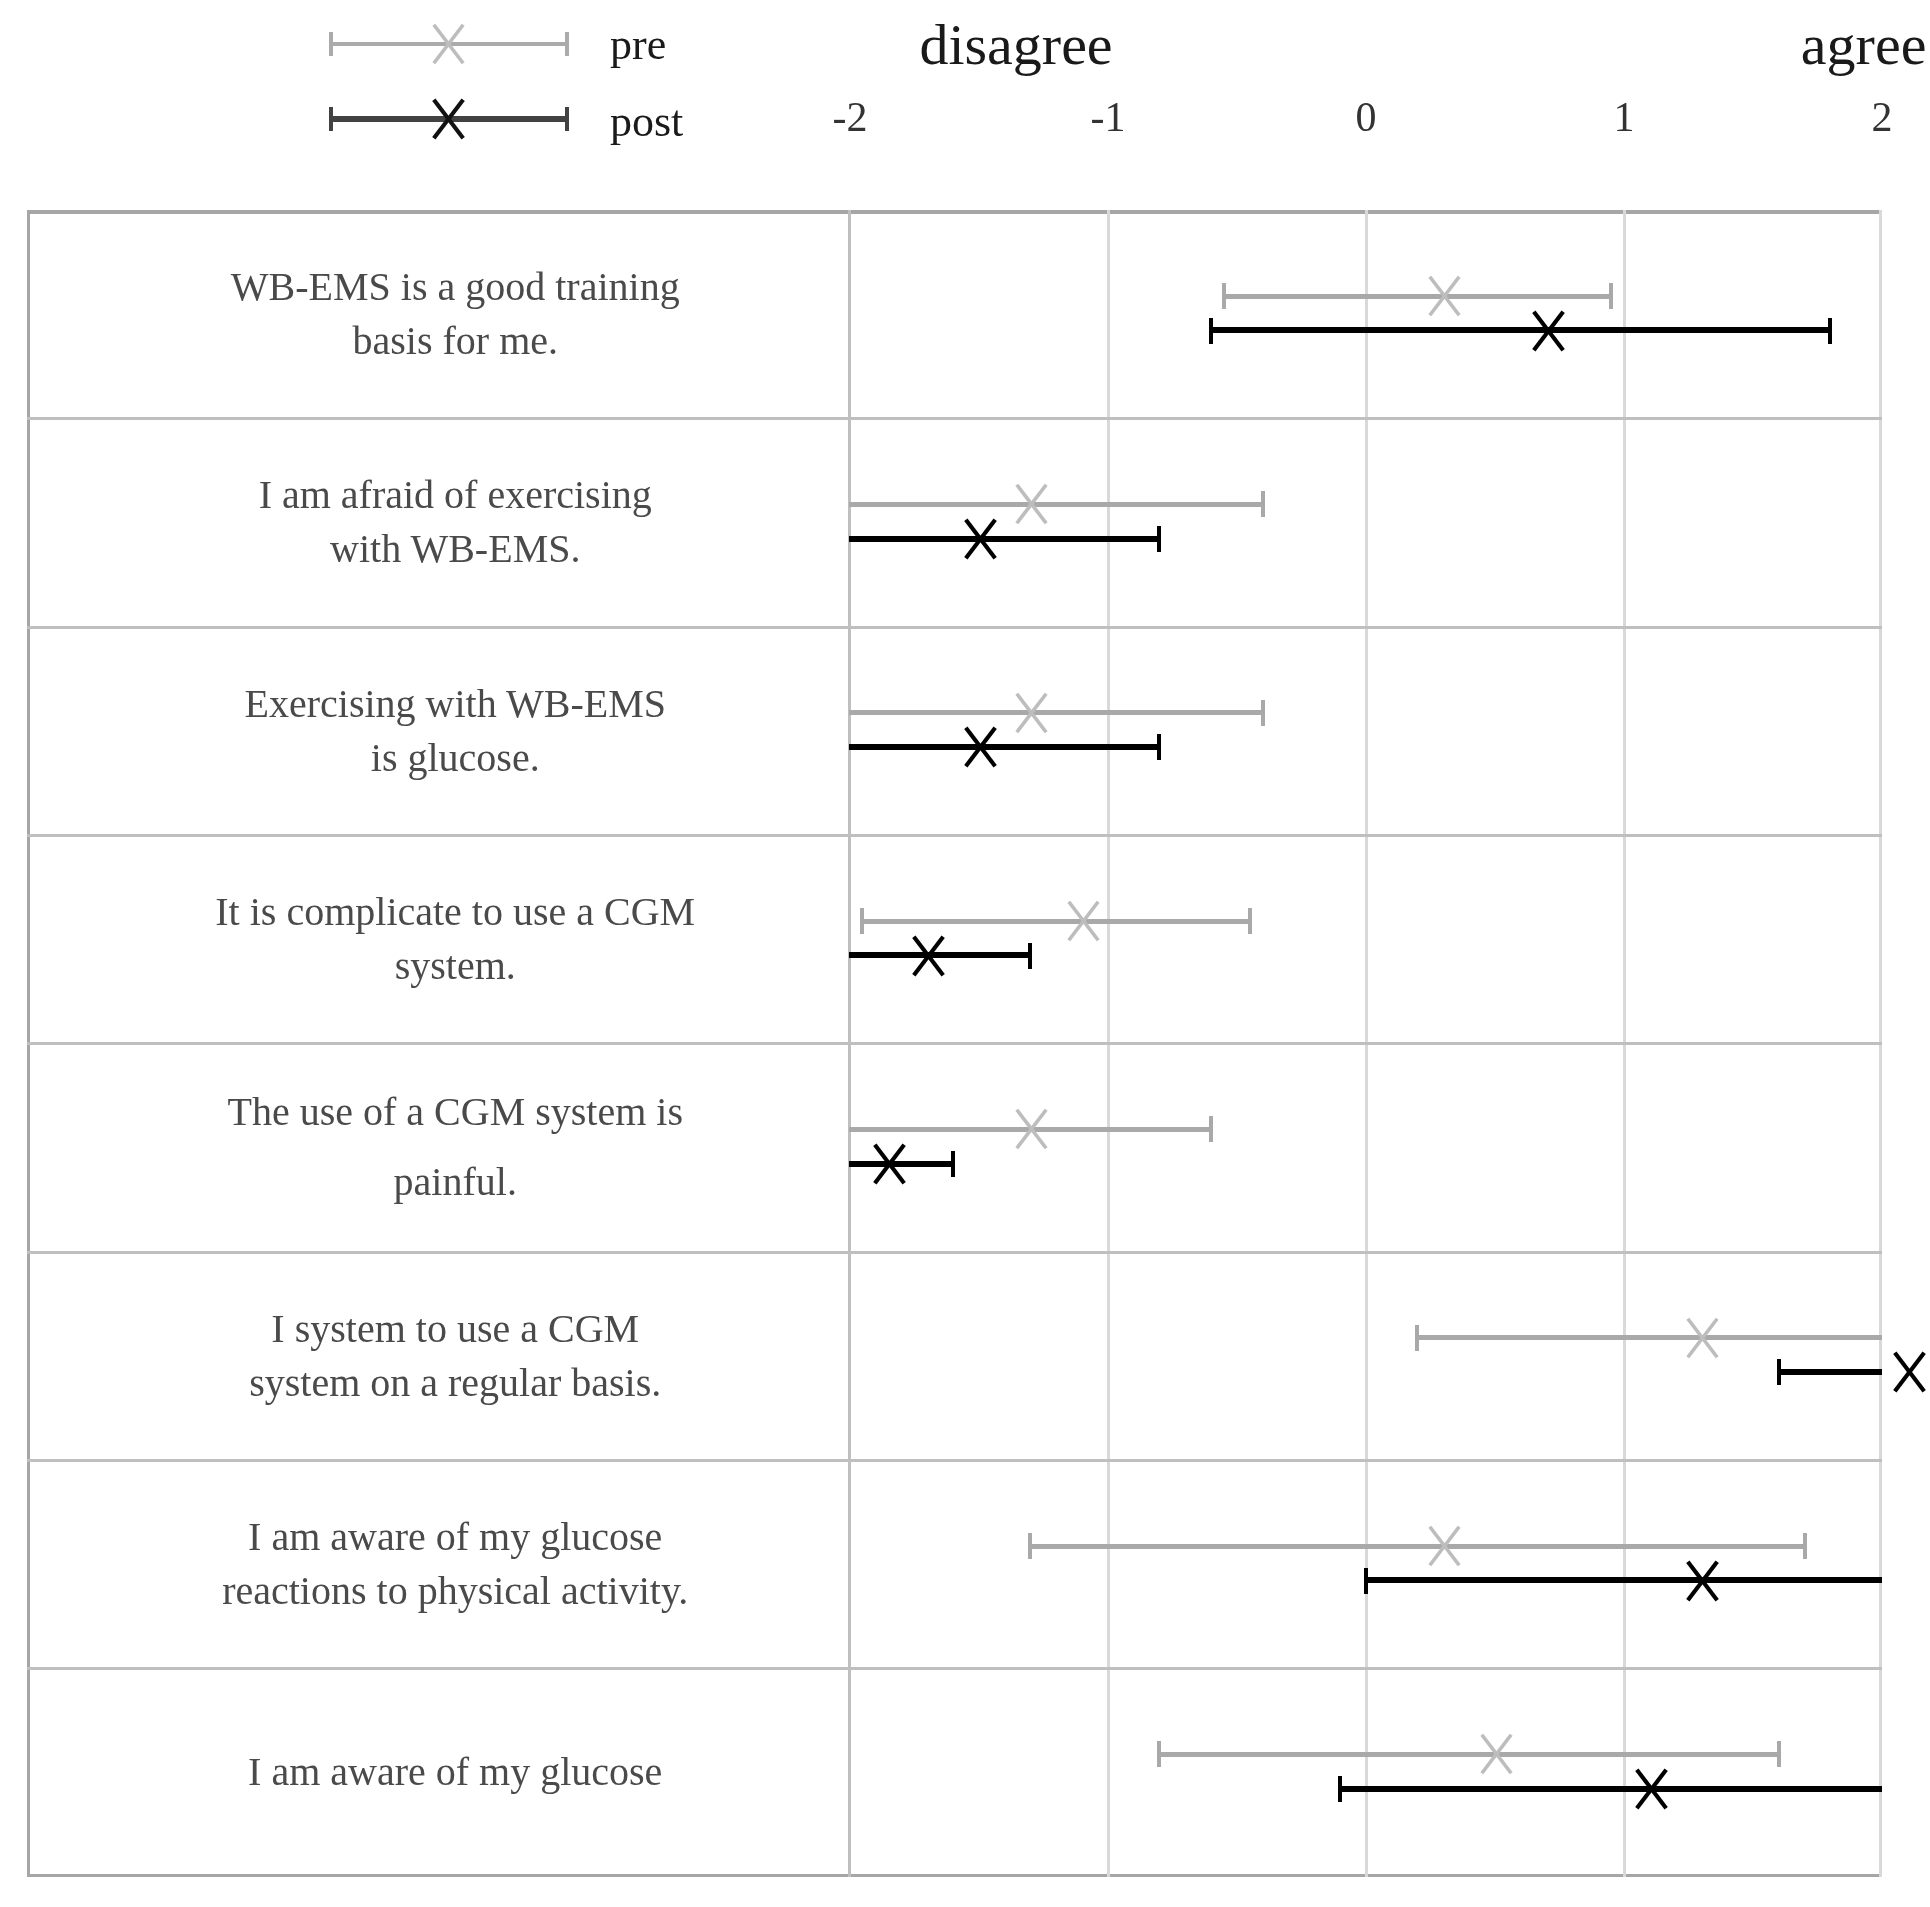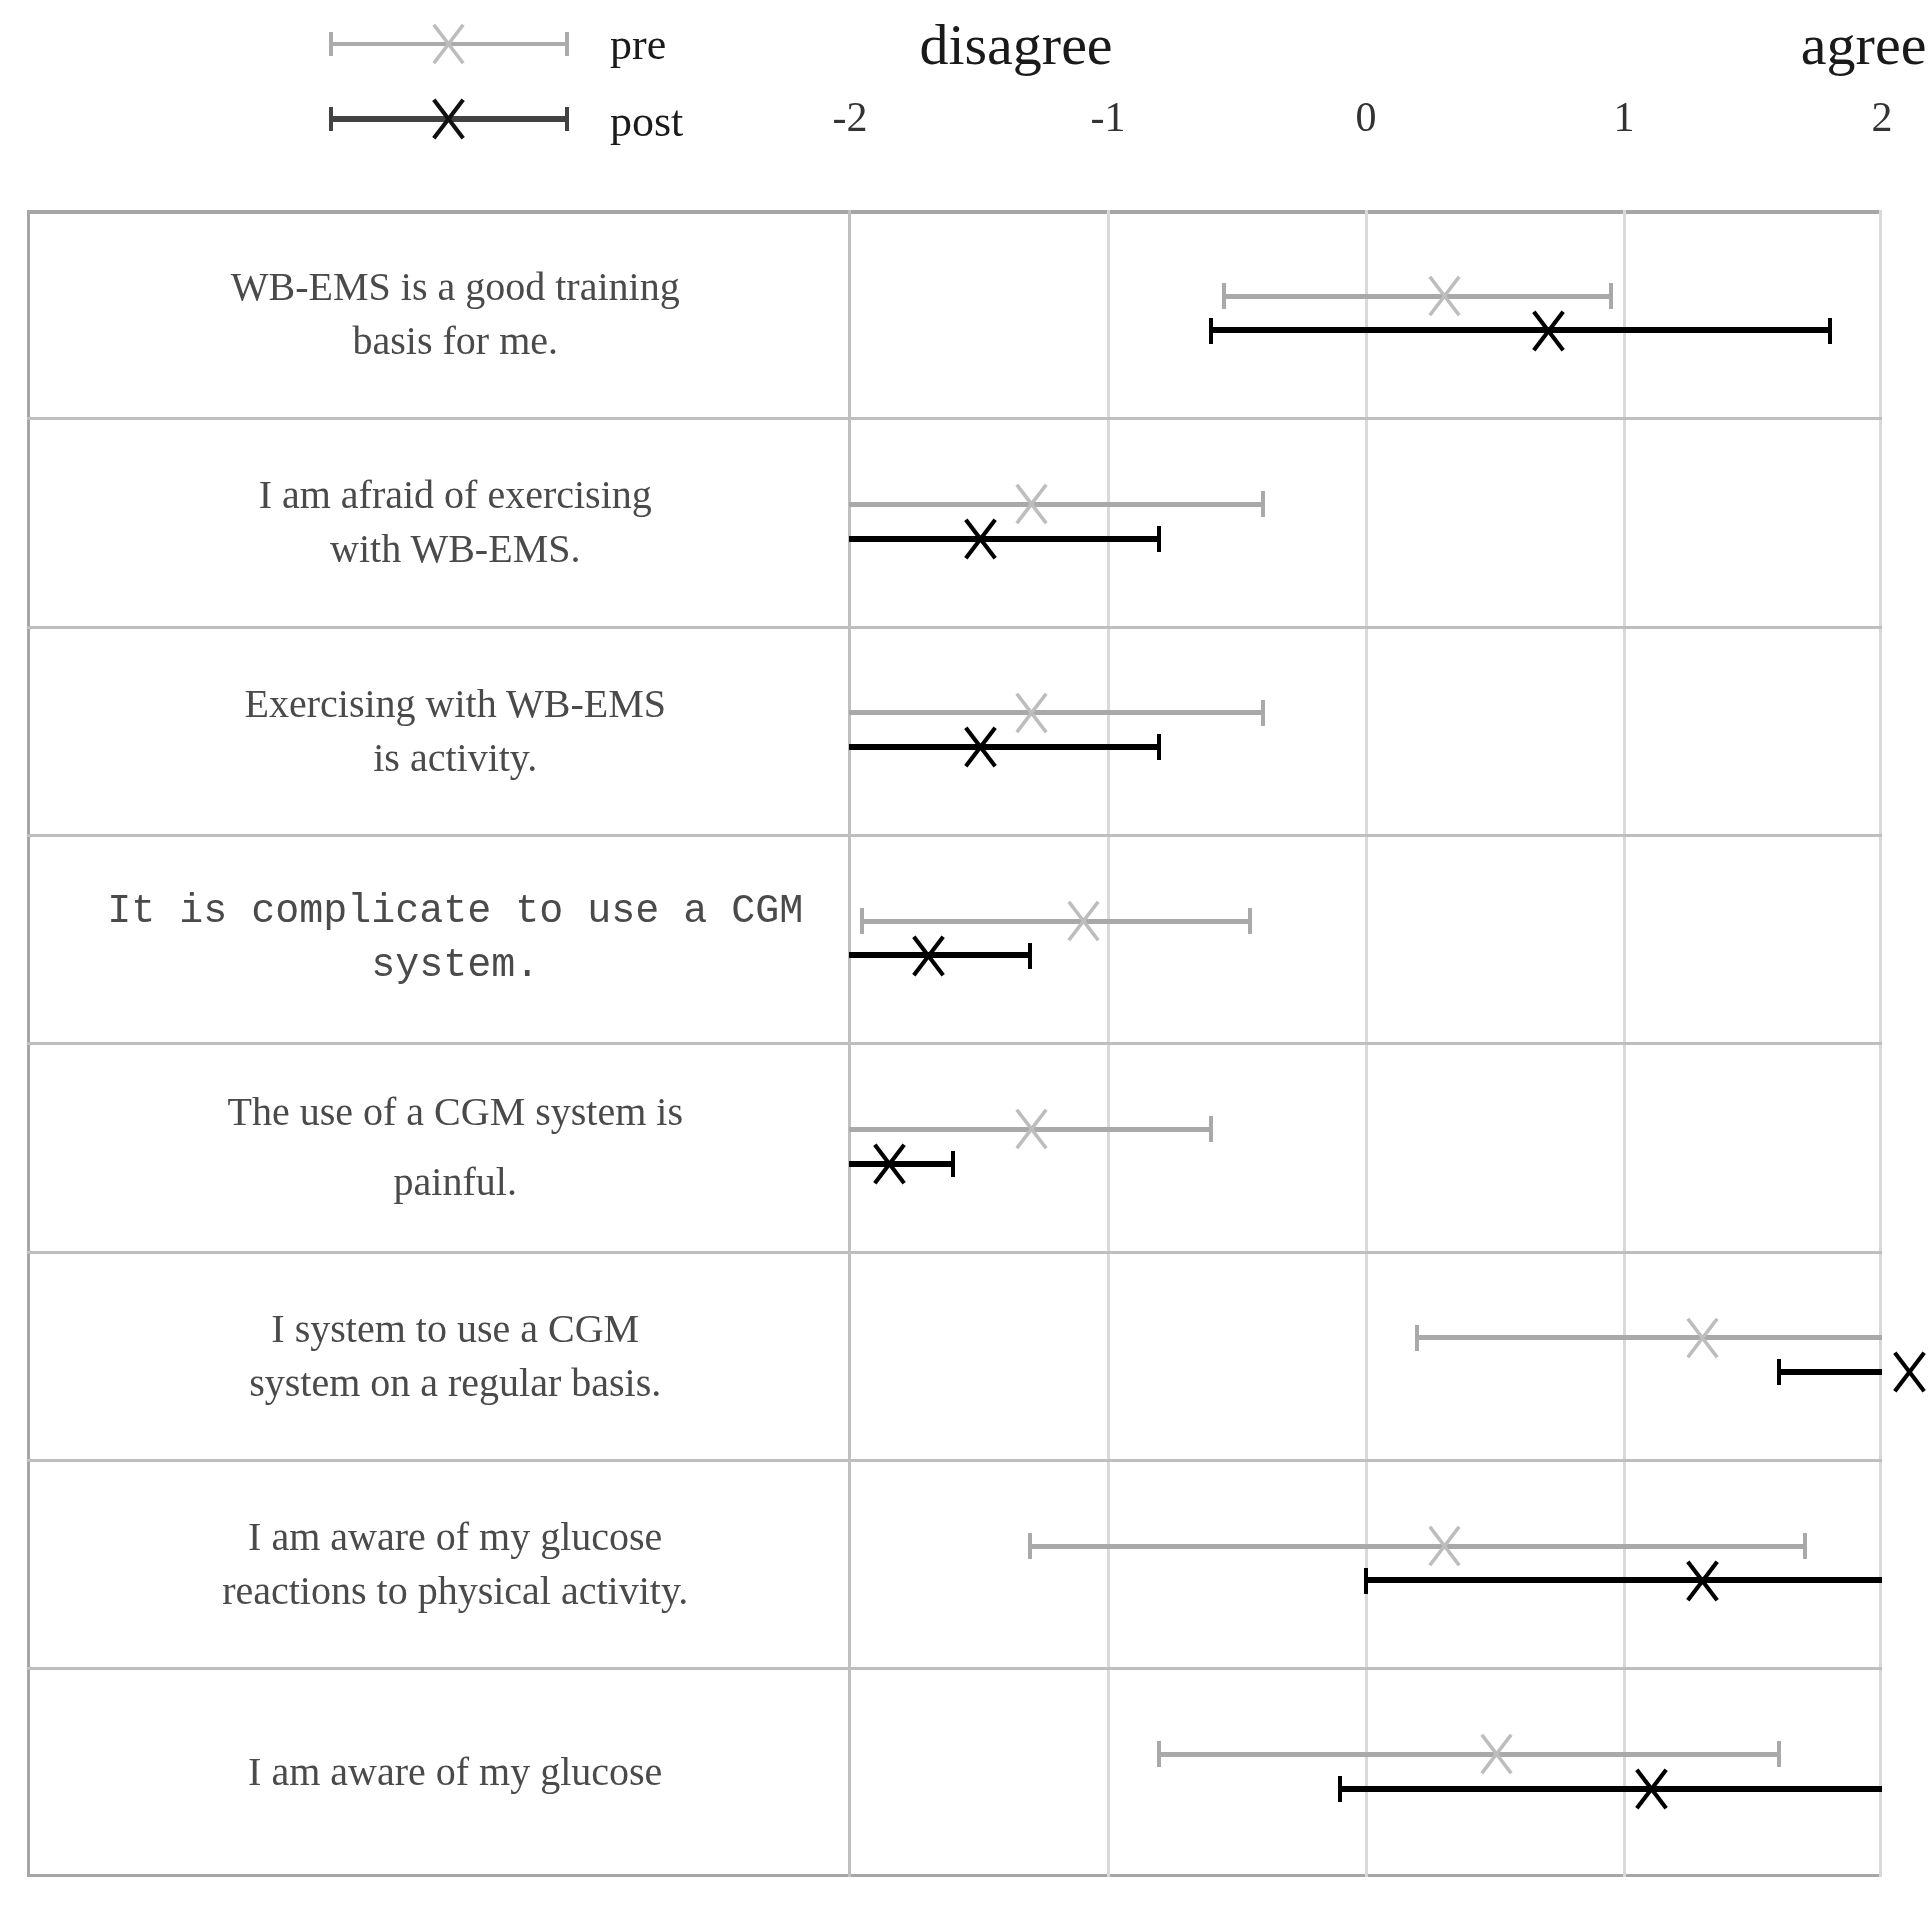--- a/index.html
+++ b/index.html
@@ -107,36 +107,36 @@
       </svg>
       <div class="ebar" style="position: absolute; left: 822px; top: 326px; width: 310px; height: 6.4px; background: rgb(0, 0, 0);"></div>
       <div class="ecap" style="position: absolute; left: 1130px; top: 316px; height: 25.6px; width: 3.7px; background: rgb(0, 0, 0);"></div>
       <svg width="35" height="44" viewBox="0 0 38 48" class="xm" style="left: 936px; top: 307px;">
         <line x1="3" y1="3" x2="35" y2="45" stroke="#000000" stroke-width="4.5"></line>
         <line x1="35" y1="3" x2="3" y2="45" stroke="#000000" stroke-width="4.5"></line>
       </svg>
       <div class="row-sep" style="position: absolute; left: 0px; top: 416px; width: 1855px;"></div>
       <div class="abs statement" style="left: 0px; top: 417px; width: 822px; height: 208px;">
         <div>Exercising with WB-EMS</div>
-        <div>is activity.</div>
+        <div>is glucose.</div>
       </div>
       <div class="ebar" style="position: absolute; left: 822px; top: 500px; width: 413px; height: 4.6px; background: rgb(169, 169, 169);"></div>
       <div class="ecap" style="position: absolute; left: 1234px; top: 490px; height: 25.6px; width: 3.7px; background: rgb(169, 169, 169);"></div>
       <svg width="35" height="44" viewBox="0 0 38 48" class="xm" style="left: 987px; top: 481px;">
         <line x1="3" y1="3" x2="35" y2="45" stroke="#bdbdbd" stroke-width="4"></line>
         <line x1="35" y1="3" x2="3" y2="45" stroke="#bdbdbd" stroke-width="4"></line>
       </svg>
       <div class="ebar" style="position: absolute; left: 822px; top: 534px; width: 310px; height: 6.4px; background: rgb(0, 0, 0);"></div>
       <div class="ecap" style="position: absolute; left: 1130px; top: 524px; height: 25.6px; width: 3.7px; background: rgb(0, 0, 0);"></div>
       <svg width="35" height="44" viewBox="0 0 38 48" class="xm" style="left: 936px; top: 515px;">
         <line x1="3" y1="3" x2="35" y2="45" stroke="#000000" stroke-width="4.5"></line>
         <line x1="35" y1="3" x2="3" y2="45" stroke="#000000" stroke-width="4.5"></line>
       </svg>
       <div class="row-sep" style="position: absolute; left: 0px; top: 624px; width: 1855px;"></div>
-      <div class="abs statement" style="left: 0px; top: 625px; width: 822px; height: 208px; font-family: Liberation Mono, monospace;">
+      <div class="abs statement" style="left: 0px; top: 625px; width: 822px; height: 208px;">
         <div>It is complicate to use a CGM</div>
         <div>system.</div>
       </div>
       <div class="ebar" style="position: absolute; left: 835px; top: 709px; width: 387px; height: 4.6px; background: rgb(169, 169, 169);"></div>
       <div class="ecap" style="position: absolute; left: 833px; top: 698px; height: 25.6px; width: 3.7px; background: rgb(169, 169, 169);"></div>
       <div class="ecap" style="position: absolute; left: 1221px; top: 698px; height: 25.6px; width: 3.7px; background: rgb(169, 169, 169);"></div>
       <svg width="35" height="44" viewBox="0 0 38 48" class="xm" style="left: 1039px; top: 689px;">
         <line x1="3" y1="3" x2="35" y2="45" stroke="#bdbdbd" stroke-width="4"></line>
         <line x1="35" y1="3" x2="3" y2="45" stroke="#bdbdbd" stroke-width="4"></line>
       </svg>

